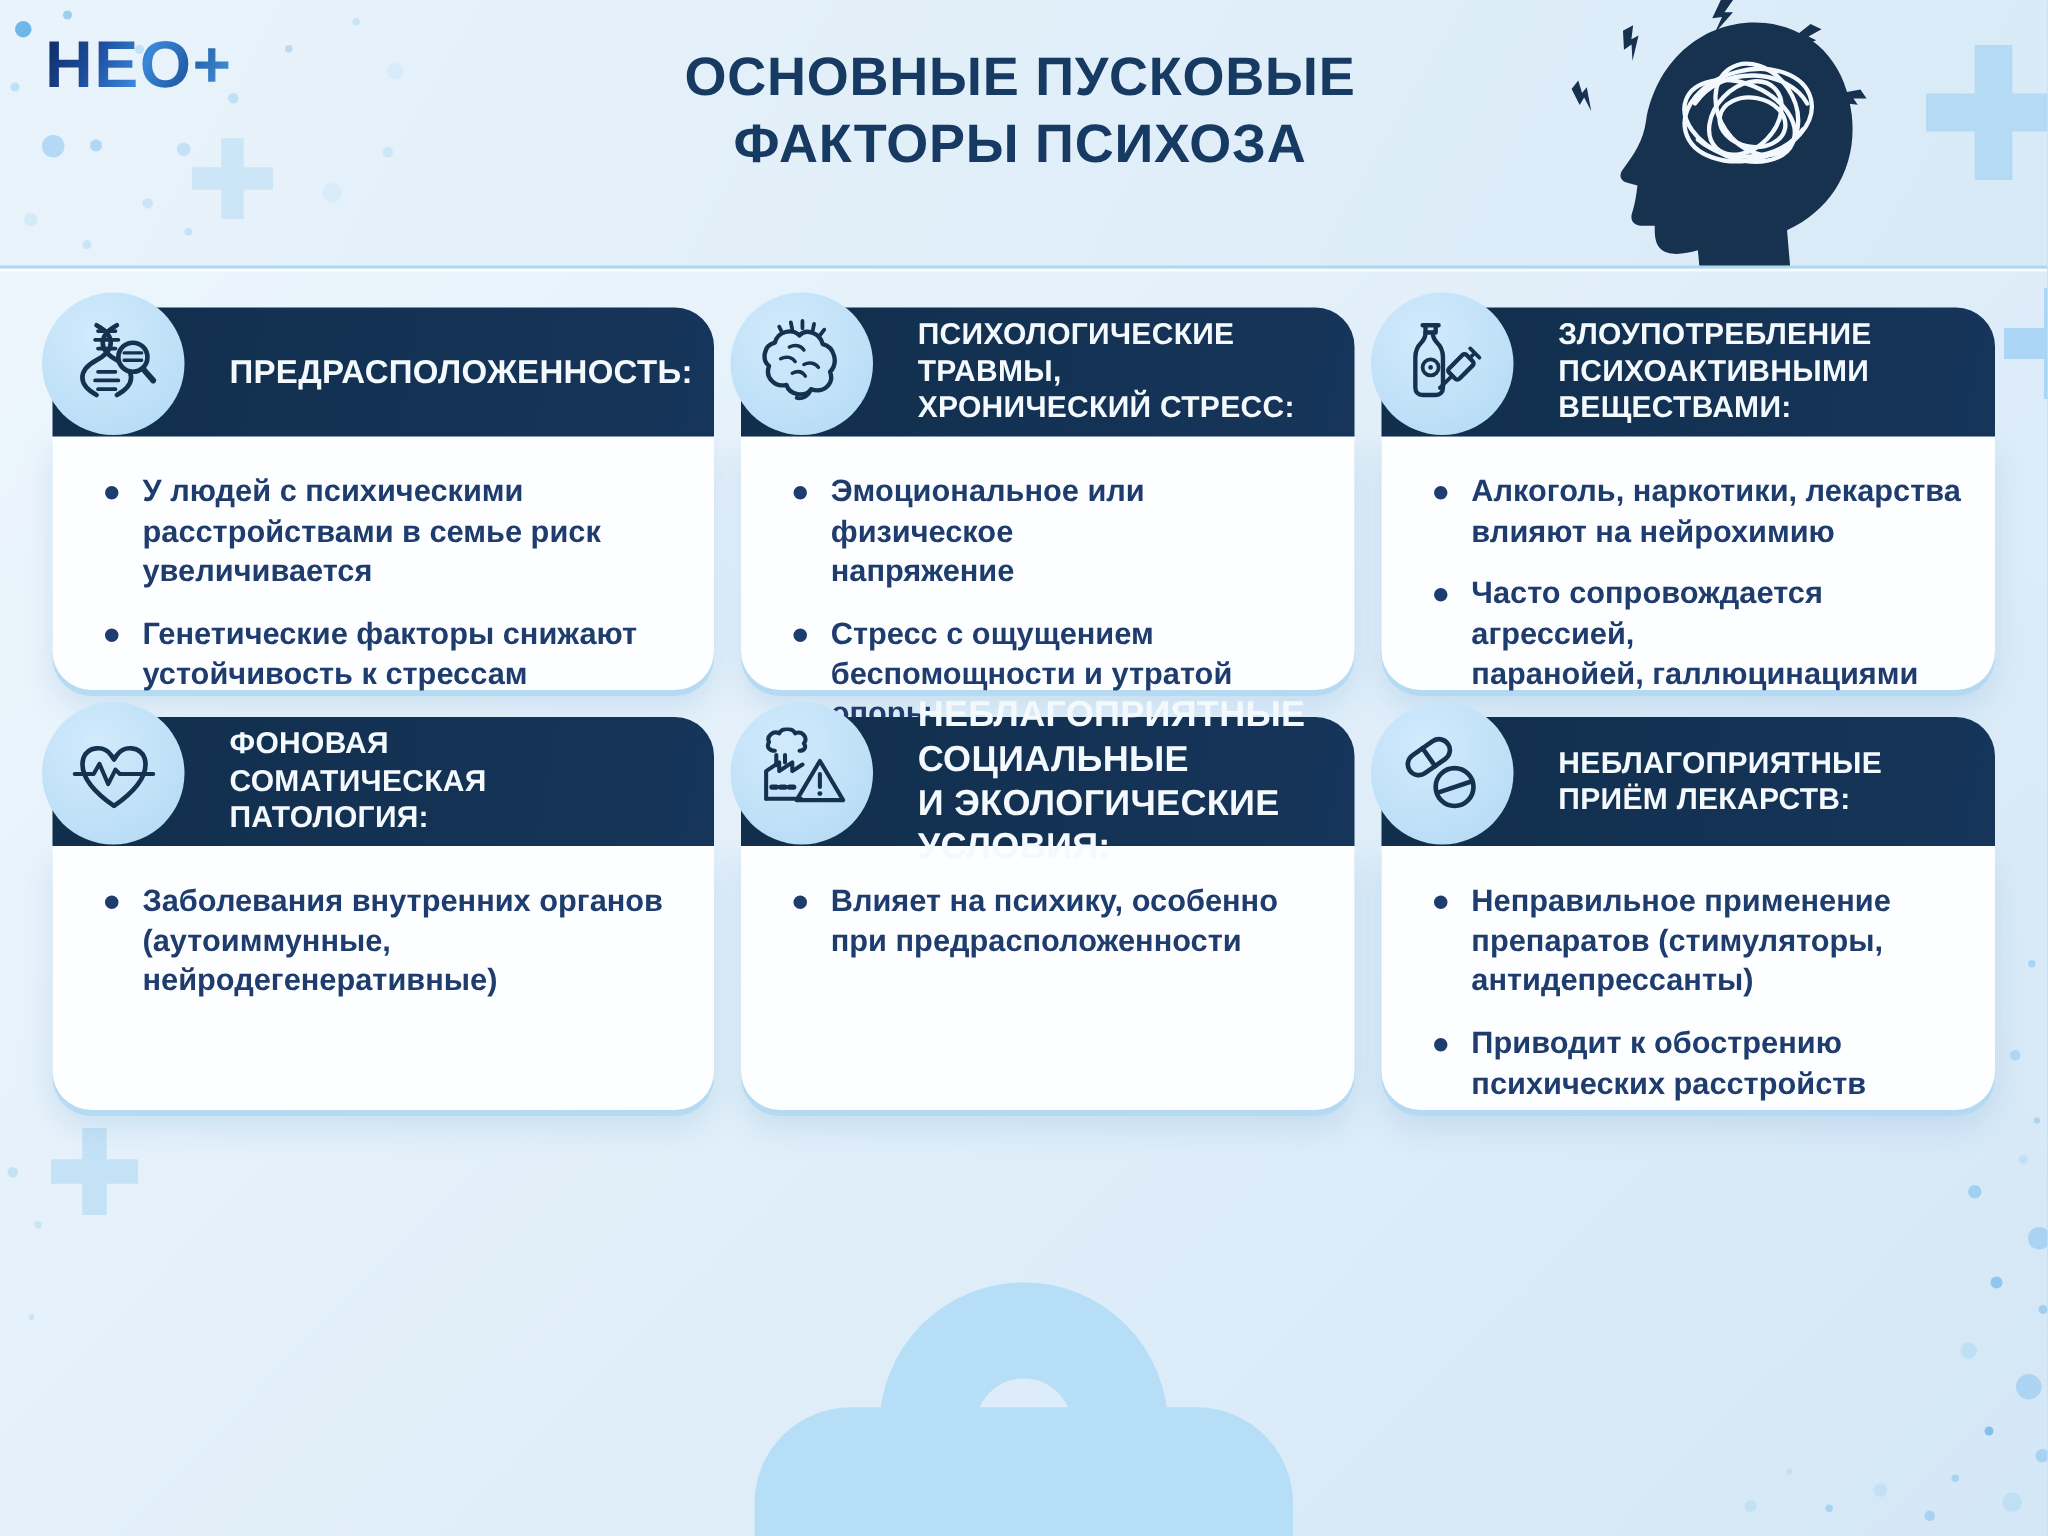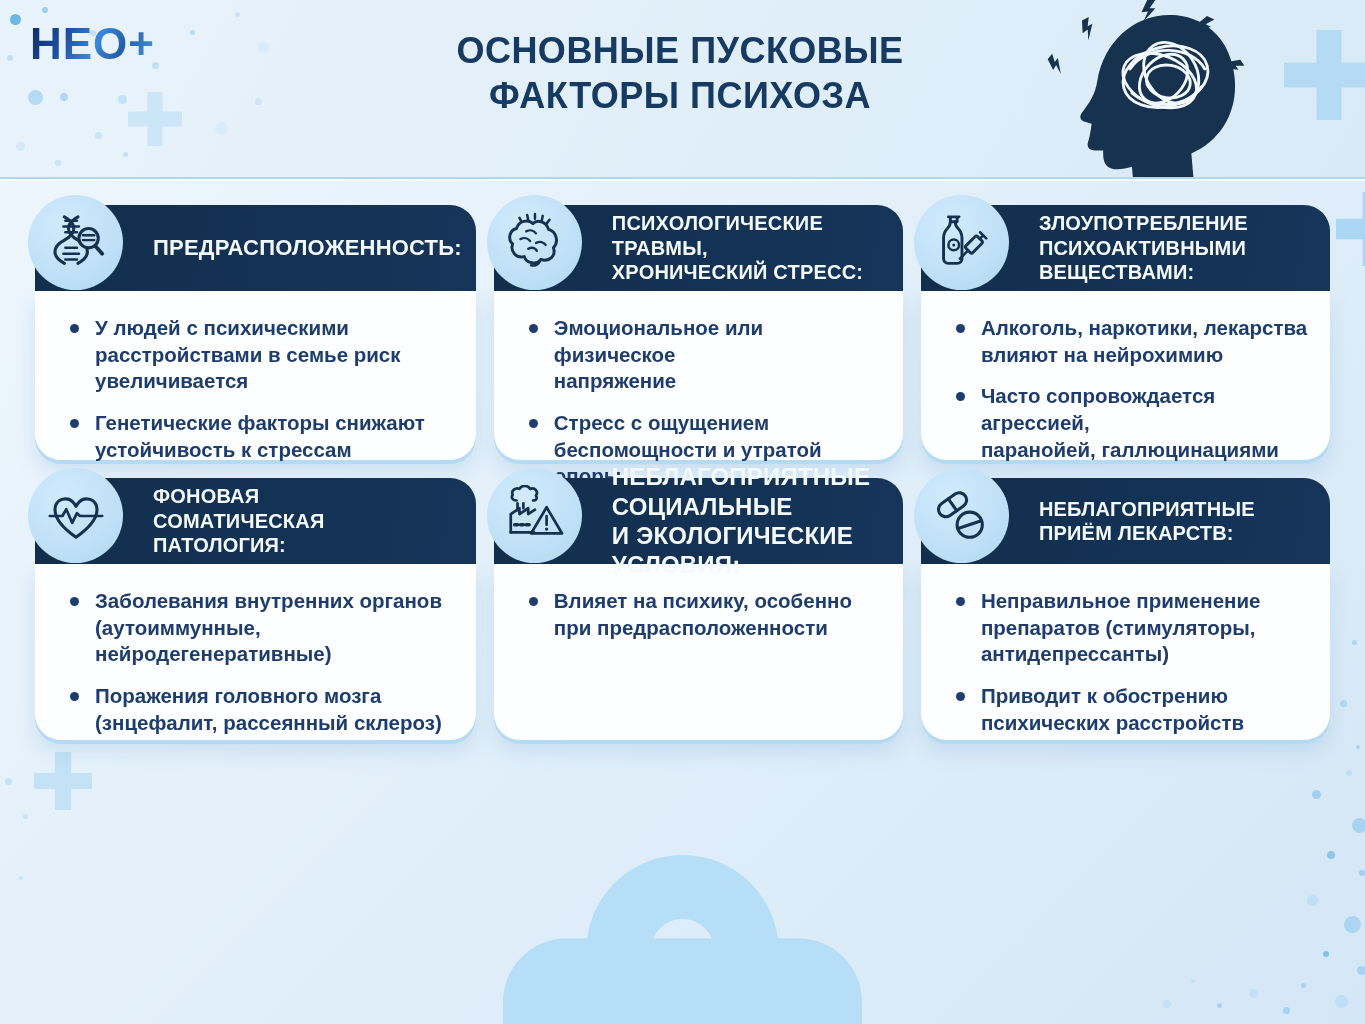--- a/index.html
+++ b/index.html
@@ -265,22 +265,20 @@
       <header class="card-header">
         <h2>ФОНОВАЯ
 СОМАТИЧЕСКАЯ
 ПАТОЛОГИЯ:</h2>
       </header>
       <div class="card-body">
         <ul>
           <li>Заболевания внутренних органов
 (аутоиммунные,
 нейродегенеративные)</li>
-          <li>Поражения головного мозга
-(знцефалит, рассеянный склероз)</li>
         </ul>
       </div>
     </section>
 
     <section class="card">
       <div class="icon-circle">
         <svg viewBox="0 0 64 64" fill="none" stroke="#14324f" stroke-width="2.8" stroke-linecap="round" stroke-linejoin="round">
           <path d="M14 16 c-4 0 -6 -3 -4 -6 c-2 -4 3 -8 7 -6 c2 -4 9 -4 11 0 c5 -2 9 3 6 7 c2 3 0 5 -3 5"></path>
           <path d="M15 19 v7 M21 19 v5"></path>
           <path d="M8 49 V30 l9 -6 v6 l9 -6 v6 l7 -4.5"></path>

